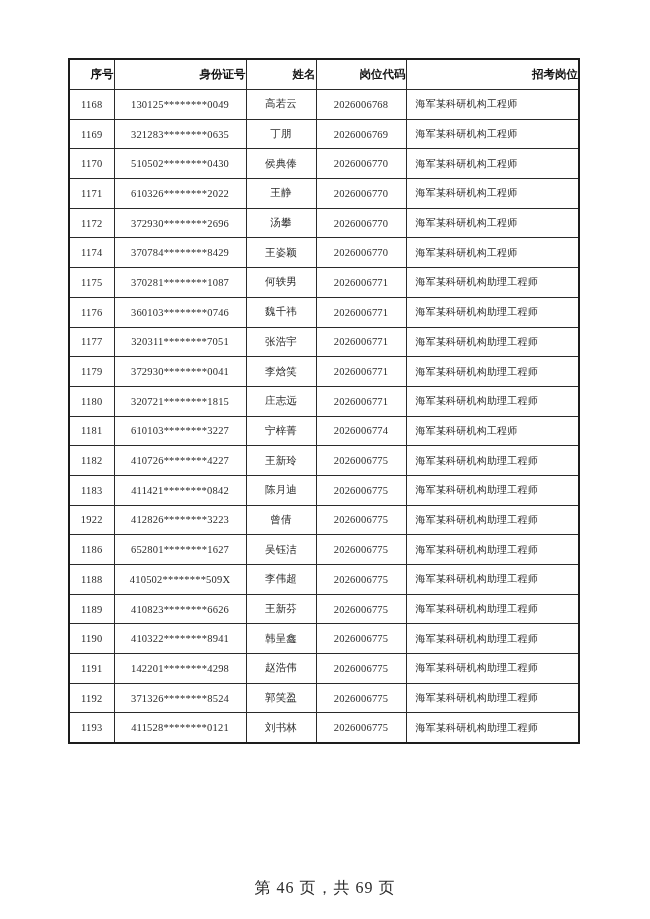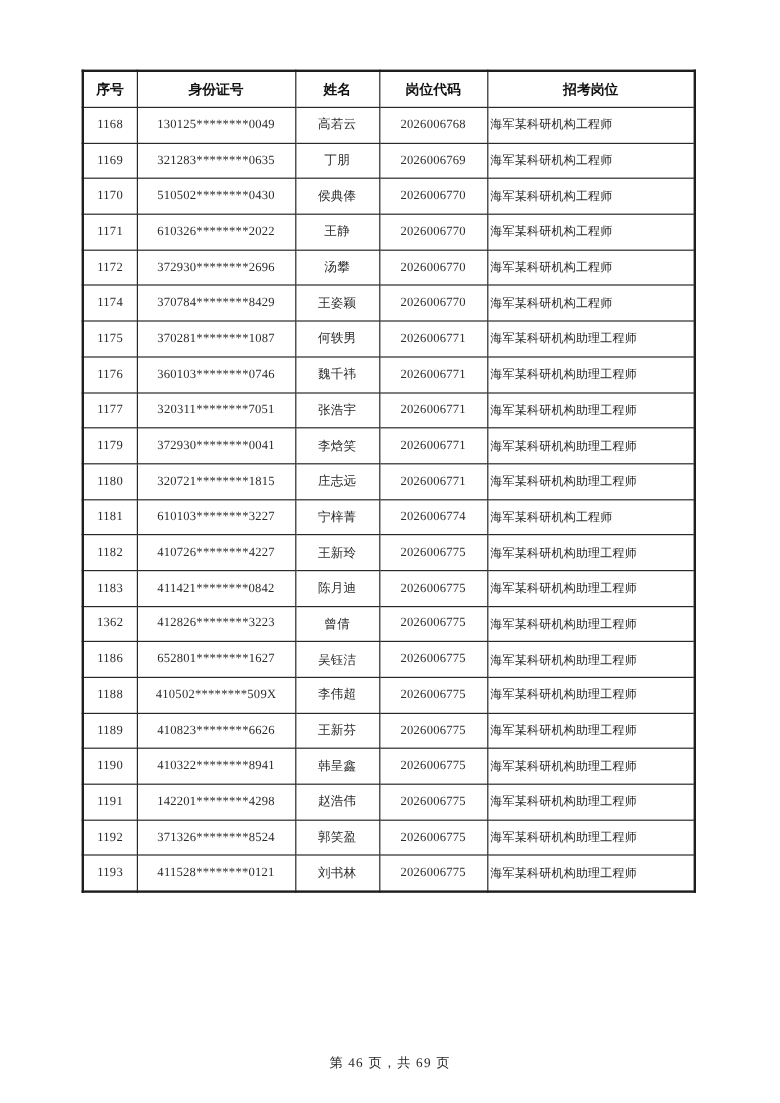--- a/index.html
+++ b/index.html
@@ -31,48 +31,48 @@
     border: 1px solid #2a2a2a;
     padding: 0;
     overflow: hidden;
     white-space: nowrap;
   }
   table.roster th {
     height: 29px;
     font-family: "Liberation Sans", "DejaVu Sans", sans-serif;
     font-weight: bold;
     font-size: 11.5px;
-    text-align: center;
+    text-align: right;
     color: #111;
     background: #ffffff;
   }
   table.roster td {
     height: 28.7px;
     font-size: 10.5px;
     text-align: center;
     color: #2b2b2b;
     letter-spacing: 0.2px;
   }
   table.roster td.pos {
     text-align: left;
-    padding-left: 2px;
+    padding-left: 9px;
     font-size: 10px;
   }
   col.c-seq  { width: 45px; }
   col.c-id   { width: 132px; }
   col.c-name { width: 70px; }
   col.c-code { width: 90px; }
   col.c-pos  { width: 173px; }
   .footer {
     position: absolute;
     left: 0;
     top: 878px;
     width: 650px;
     text-align: center;
-    font-size: 11px;
+    font-size: 16px;
     color: #2b2b2b;
     letter-spacing: 1px;
   }
 </style>
 </head>
 <body>
 
 <div class="page">
 
   <table class="roster">
@@ -185,21 +185,21 @@
           <td class="pos">海军某科研机构助理工程师</td>
         </tr>
         <tr>
           <td>1183</td>
           <td>411421********0842</td>
           <td>陈月迪</td>
           <td>2026006775</td>
           <td class="pos">海军某科研机构助理工程师</td>
         </tr>
         <tr>
-          <td>1362</td>
+          <td>1922</td>
           <td>412826********3223</td>
           <td>曾倩</td>
           <td>2026006775</td>
           <td class="pos">海军某科研机构助理工程师</td>
         </tr>
         <tr>
           <td>1186</td>
           <td>652801********1627</td>
           <td>吴钰洁</td>
           <td>2026006775</td>

